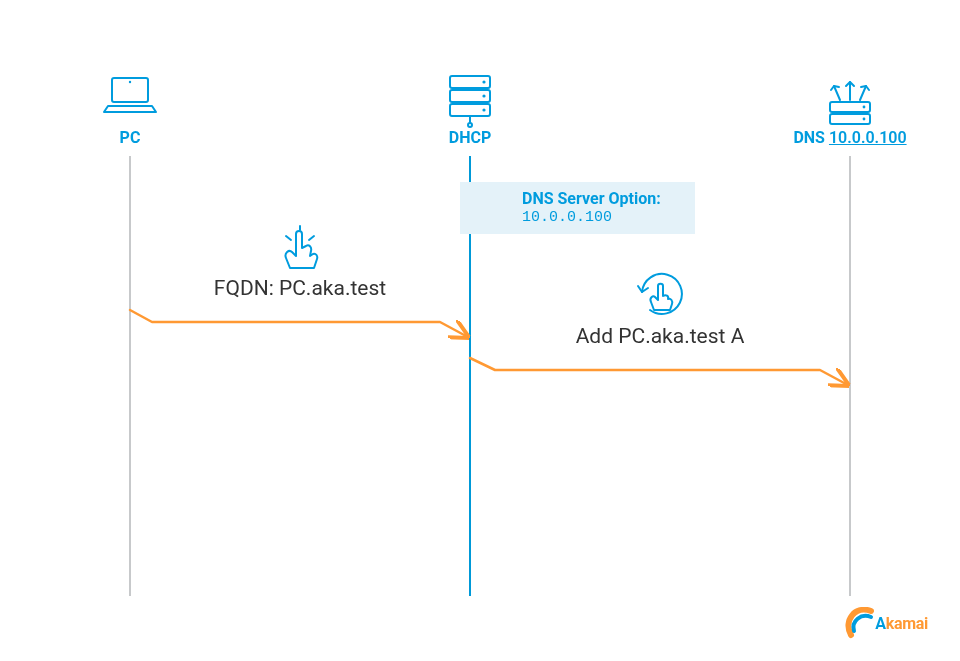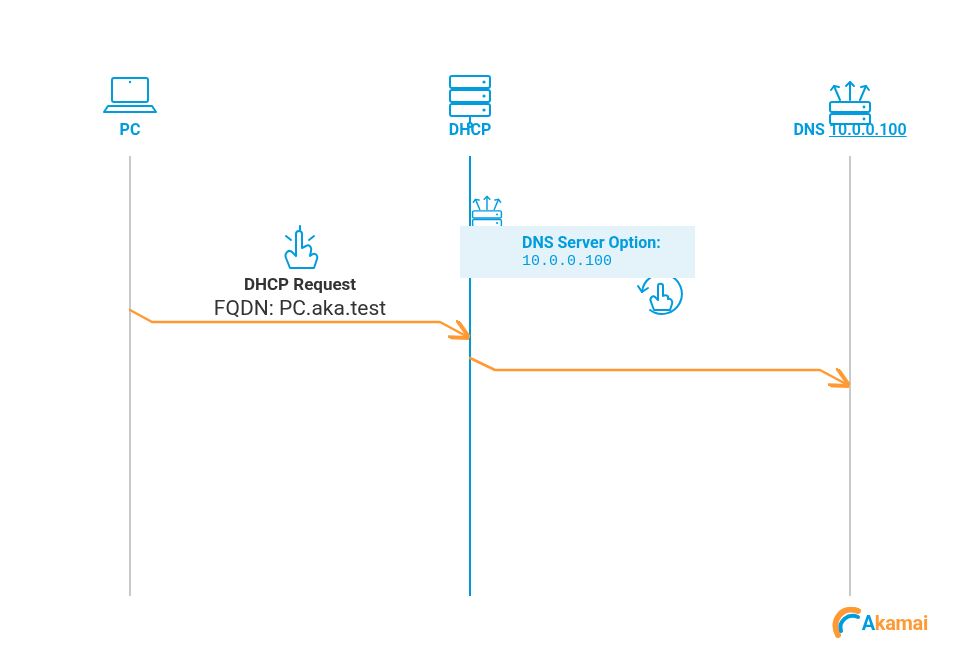--- a/index.html
+++ b/index.html
@@ -16,21 +16,21 @@
   body {
     width: 960px;
     height: 661px;
     background: #ffffff;
     position: relative;
     font-family: -apple-system, BlinkMacSystemFont, "Segoe UI", Roboto, Arial, sans-serif;
     color: var(--text-dark);
   }
   .actor {
     position:absolute;
-    top: 56px;
+    top: 64px;
     text-align:center;
     width: 200px;
     display:flex;
     flex-direction:column;
     align-items:center;
   }
   .actor-label {
     margin-top:8px;
     color: var(--akamai-blue);
     font-weight:700;
@@ -38,21 +38,20 @@
   }
   .actor-ip { text-decoration: underline; font-weight:600; }
   
   .option-box {
     position:absolute;
     background: var(--box-bg);
     padding:10px 14px 10px 14px;
     display:flex;
     align-items:center;
     gap:12px;
-    margin-top:44px;
   }
   .option-title { color: var(--akamai-blue); font-weight:700; font-size:16px; line-height:1.25; }
   .option-value { font-family: var(--mono); color: var(--akamai-blue); font-size:15px; line-height:1.25; }
   
   .msg {
     position:absolute;
     text-align:center;
     width:320px;
   }
   .msg .title { font-weight:700; font-size:17px; color:var(--text-dark); }
@@ -67,21 +66,21 @@
   .icon-stroke { stroke: var(--akamai-blue); fill:none; stroke-width:2; stroke-linecap:round; stroke-linejoin:round; }
   .arrow-stroke { stroke: var(--akamai-orange); fill:none; stroke-width:2.5; stroke-linecap:round; stroke-linejoin:round; }
   
   .logo {
     position:absolute;
     right:32px;
     bottom:22px;
     display:flex;
     align-items:center;
   }
-  .logo-text { color: var(--akamai-orange); font-weight:700; font-size:20px; margin-left:-4px; letter-spacing:-0.3px; }
+  .logo-text { color: var(--akamai-orange); font-weight:700; font-size:16px; margin-left:-4px; letter-spacing:-0.3px; }
   .logo-text .alt { color: var(--akamai-blue); }
 </style>
 </head>
 <body>
 
 <svg class="diagram-svg" viewBox="0 0 960 661">
   <defs>
     <marker id="arrowhead" viewBox="0 0 10 10" refX="8" refY="5" markerWidth="8" markerHeight="8" orient="auto-start-reverse">
       <path d="M0,0 L10,5 L0,10" fill="none" stroke="var(--akamai-orange)" stroke-width="2" stroke-linecap="round" stroke-linejoin="round"></path>
     </marker>
@@ -170,25 +169,25 @@
 
 <div class="option-box" style="left:460px; top:182px; height:52px; width:235px;">
   <div style="width:36px"></div>
   <div>
     <div class="option-title">DNS Server Option:</div>
     <div class="option-value">10.0.0.100</div>
   </div>
 </div>
 
 <div class="msg" style="left:140px; top:274px">
-  <div class="title">DHCP Request</div>
   <div class="sub">FQDN: PC.aka.test</div>
 </div>
 
 <div class="msg" style="left:500px; top:322px">
+  <div class="sub">Add PC.aka.test A</div>
 </div>
 
 <div class="logo">
   <svg width="34" height="32" viewBox="0 0 34 32">
     <path d="M6 28 C -2 14, 10 -2, 26 4" fill="none" stroke="var(--akamai-orange)" stroke-width="6" stroke-linecap="round"></path>
     <path d="M9 24 C 6 14, 16 6, 26 10" fill="none" stroke="var(--akamai-blue)" stroke-width="4" stroke-linecap="round"></path>
   </svg>
   <span class="logo-text">
     <span class="alt">A</span><span>kamai</span>
   </span>

